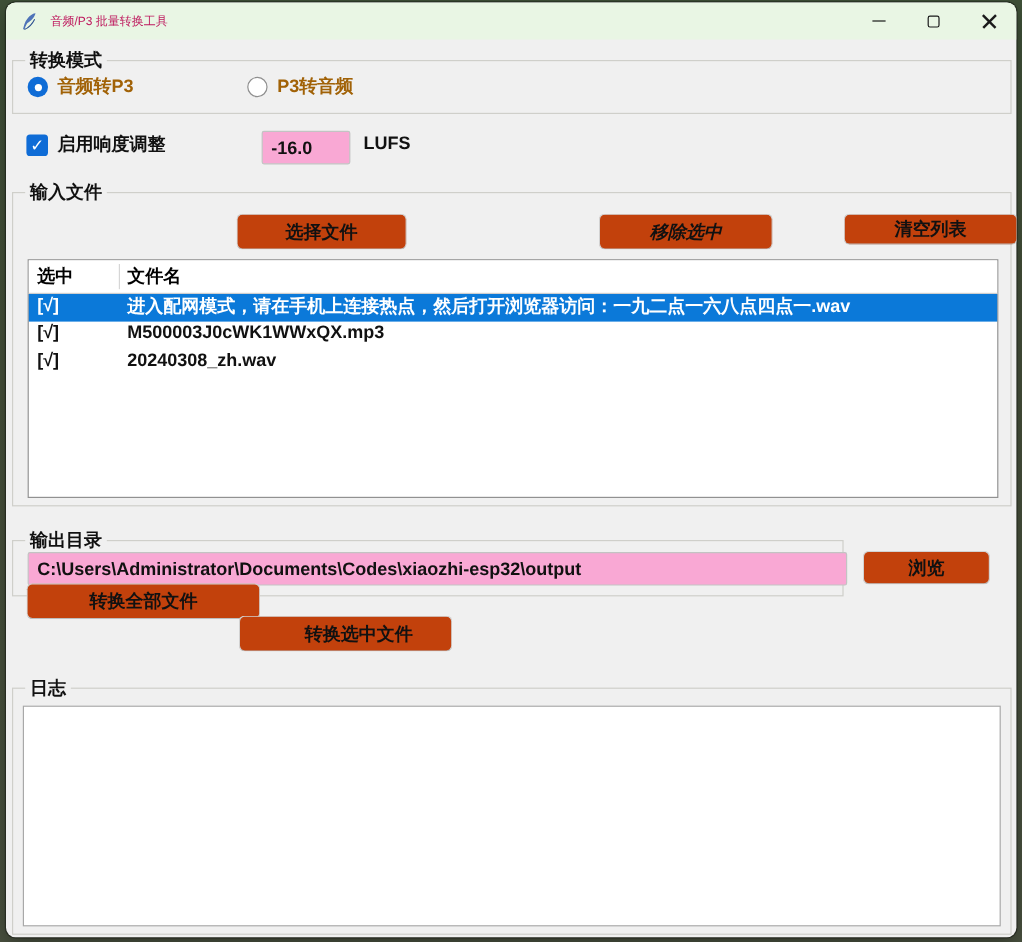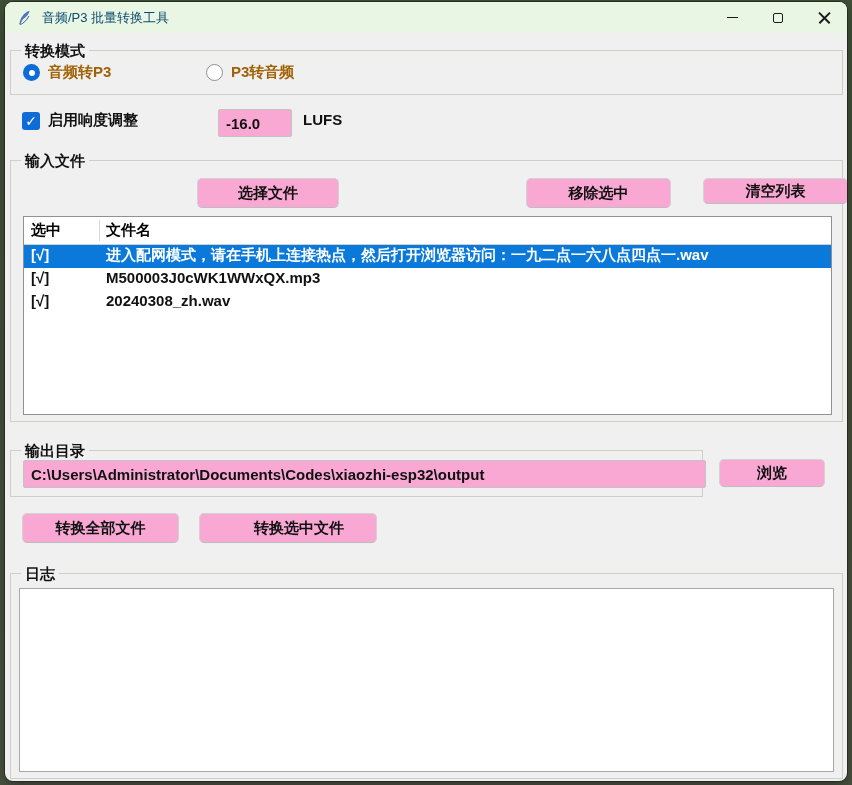--- a/index.html
+++ b/index.html
@@ -13,42 +13,42 @@
     position:absolute; left:5px; top:2px; width:842px; height:779px;
     border-radius:8px; overflow:hidden; background:#f0f0f0;
     box-shadow:0 0 0 1px rgba(0,0,0,.35), 0 6px 18px rgba(0,0,0,.35);
   }
   
   .titlebar {
     position:absolute; left:0; top:0; right:0; height:31px;
     background:#e9f6e4; display:flex; align-items:center;
   }
   .titlebar .app-icon { width:16px; height:16px; margin-left:12px; flex:0 0 auto; }
-  .titlebar .title { margin-left:9px; font-size:13px; color:#0c4a6e; }
+  .titlebar .title { margin-left:9px; font-size:10px; color:#be185d; }
   .win-controls { margin-left:auto; display:flex; height:100%; }
   .win-btn { width:46px; height:100%; display:flex; align-items:center; justify-content:center; cursor:default; }
   .glyph-min { width:11px; height:0; border-top:1.4px solid #1a1a1a; display:block; }
   .glyph-max { width:10px; height:10px; border:1.4px solid #1a1a1a; border-radius:2px; display:block; }
   .glyph-close { position:relative; width:13px; height:13px; display:block; }
   .glyph-close::before,.glyph-close::after {
     content:""; position:absolute; left:-1px; top:5.5px; width:15px; height:1.5px; background:#1a1a1a;
   }
   .glyph-close::before { transform:rotate(45deg); }
   .glyph-close::after  { transform:rotate(-45deg); }
 
   
   .groupbox {
     position:absolute; border:1px solid #cfcfca; background:#f0f0f0;
   }
   .groupbox > .gb-label {
     position:absolute; top:-10px; left:10px; background:#f0f0f0;
     padding:0 4px; font-size:15px; font-weight:700; color:#111; line-height:19px; white-space:nowrap;
   }
   .btn {
-    position:absolute; background:#f9a8d4; border:1px solid #d2d2d2; border-bottom-color:#bdbdbd;
+    position:absolute; background:#c2410c; border:1px solid #d2d2d2; border-bottom-color:#bdbdbd;
     border-radius:5px; font-size:15px; font-weight:700; color:#111;
     display:flex; align-items:center; justify-content:center; cursor:default;
     font-family:inherit;
   }
   .entry {
     position:absolute; background:#f9a8d4; border:1px solid #c3c3c3;
     border-radius:2px; font-size:15px; font-weight:700; color:#111;
     display:flex; align-items:center; padding:0 7px; white-space:nowrap; overflow:hidden;
   }
   .label { position:absolute; font-size:15px; font-weight:700; color:#111; white-space:nowrap; }
@@ -127,21 +127,21 @@
     <span class="tick">✓</span>
   </div>
   <span class="label" style="left:43px; top:109px;">启用响度调整</span>
   <div class="entry" style="left:213px; top:107px; width:74px; height:28px;">-16.0</div>
   <span class="label" style="left:298px; top:109px;">LUFS</span>
 
   <div class="groupbox" style="left:5px; top:158px; width:833px; height:262px;">
     <span class="gb-label">输入文件</span>
 
     <button class="btn" style="left:186px; top:17px; width:142px; height:30px;">选择文件</button>
-    <button class="btn" style="left:515px; top:17px; width:145px; height:30px;">移除选中</button>
+    <button class="btn" style="left:488px; top:17px; width:145px; height:30px;font-style:italic;">移除选中</button>
     <button class="btn" style="left:692px; top:17px; width:145px; height:26px;">清空列表</button>
 
     <div class="filetable">
       <div class="ft-header">
         <span class="h1">选中</span>
         <span class="col-sep"></span>
         <span class="h2">文件名</span>
       </div>
       <div class="ft-row selected">
         <span class="c1">[√]</span>
@@ -157,21 +157,21 @@
       </div>
     </div>
   </div>
 
   <div class="groupbox" style="left:5px; top:448px; width:693px; height:47px;">
     <span class="gb-label">输出目录</span>
     <div class="entry" style="left:12px; top:9px; width:683px; height:28px;text-align:right;">C:\Users\Administrator\Documents\Codes\xiaozhi-esp32\output</div>
     <button class="btn" style="left:708px; top:8px; width:106px; height:28px;">浏览</button>
   </div>
 
-  <button class="btn" style="left:17px; top:511px; width:157px; height:30px;">转换全部文件</button>
+  <button class="btn" style="left:17px; top:484px; width:195px; height:30px;">转换全部文件</button>
   <button class="btn" style="left:194px; top:511px; width:178px; height:30px;padding-left:22px;">转换选中文件</button>
 
   <div class="groupbox" style="left:5px; top:571px; width:833px; height:206px;">
     <span class="gb-label">日志</span>
     <div class="logtext"></div>
   </div>
 
 </div>
 
 </body></html>

